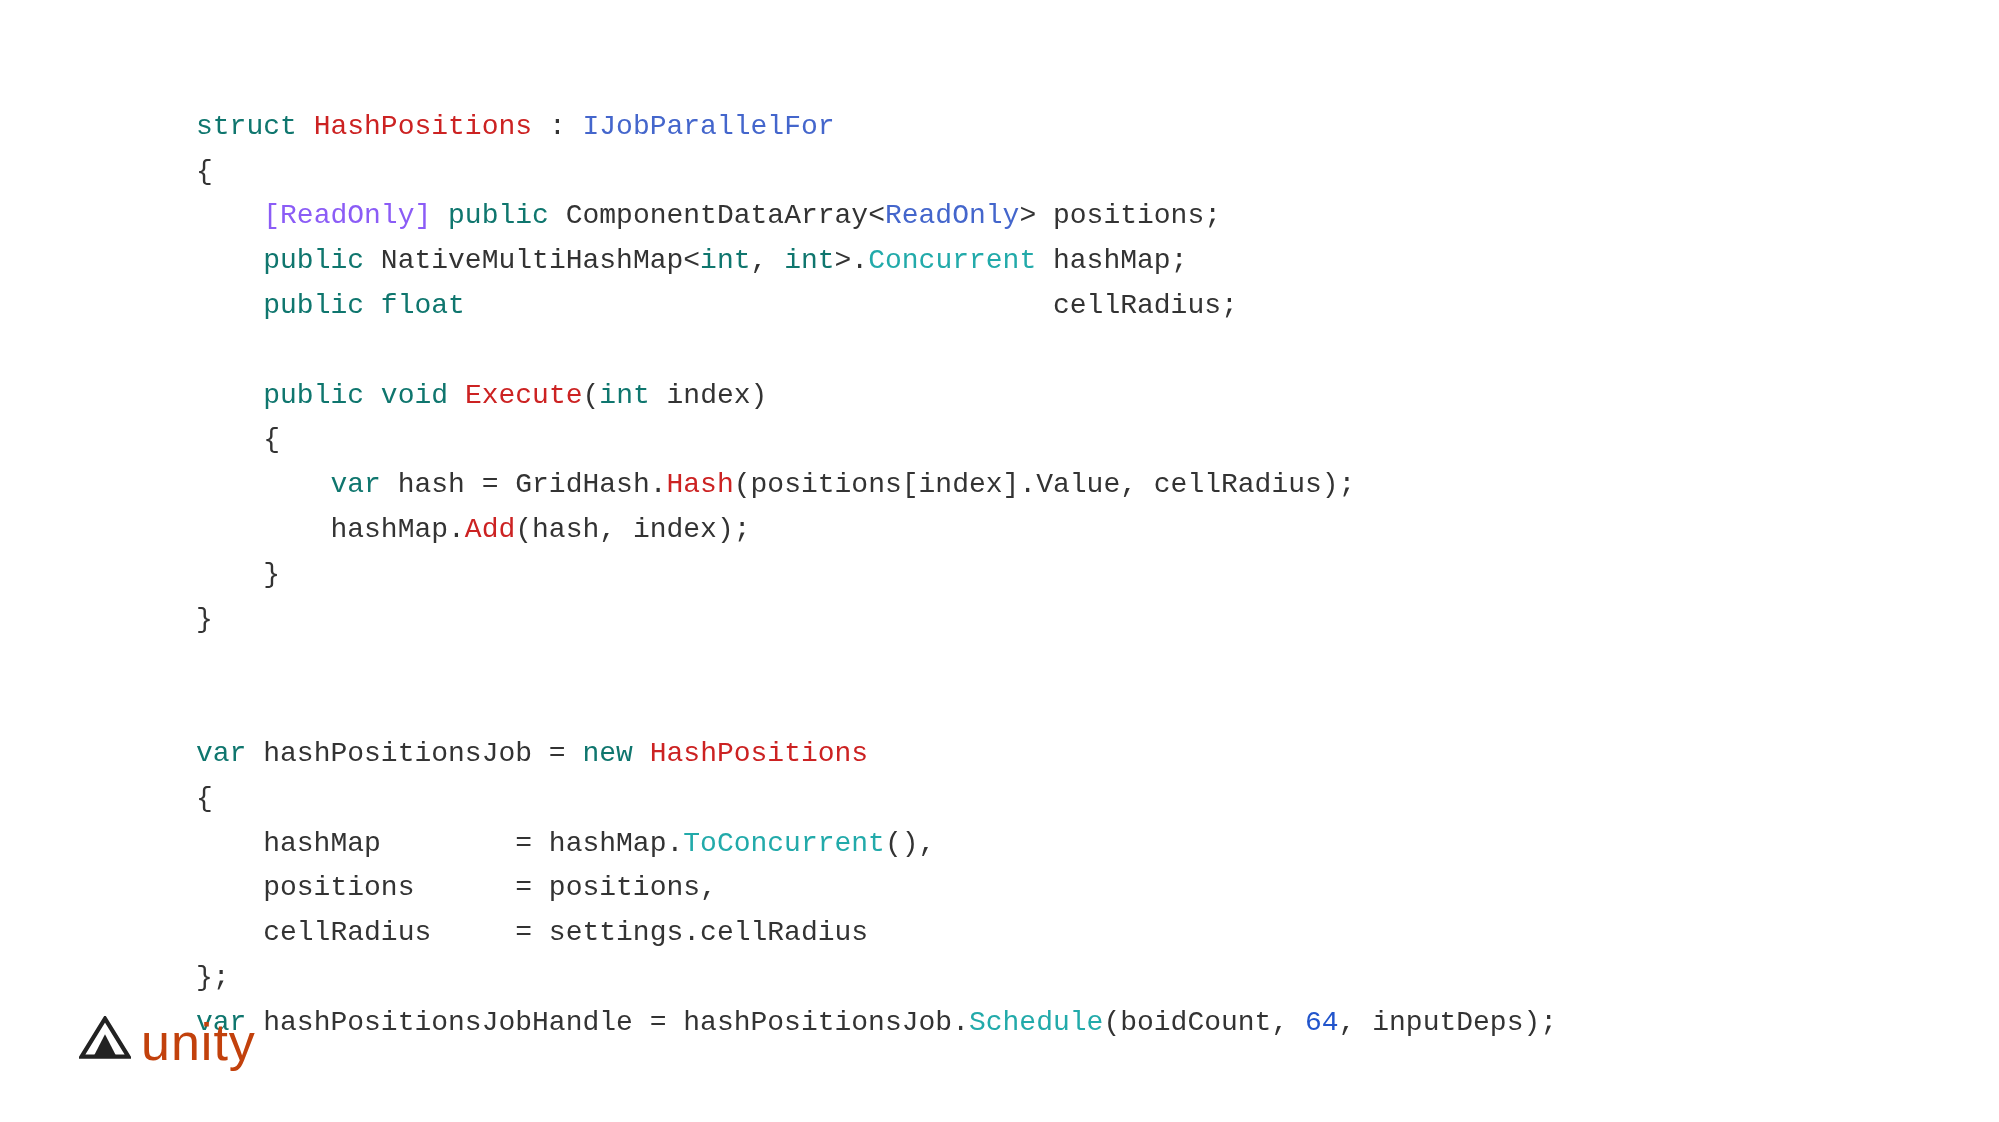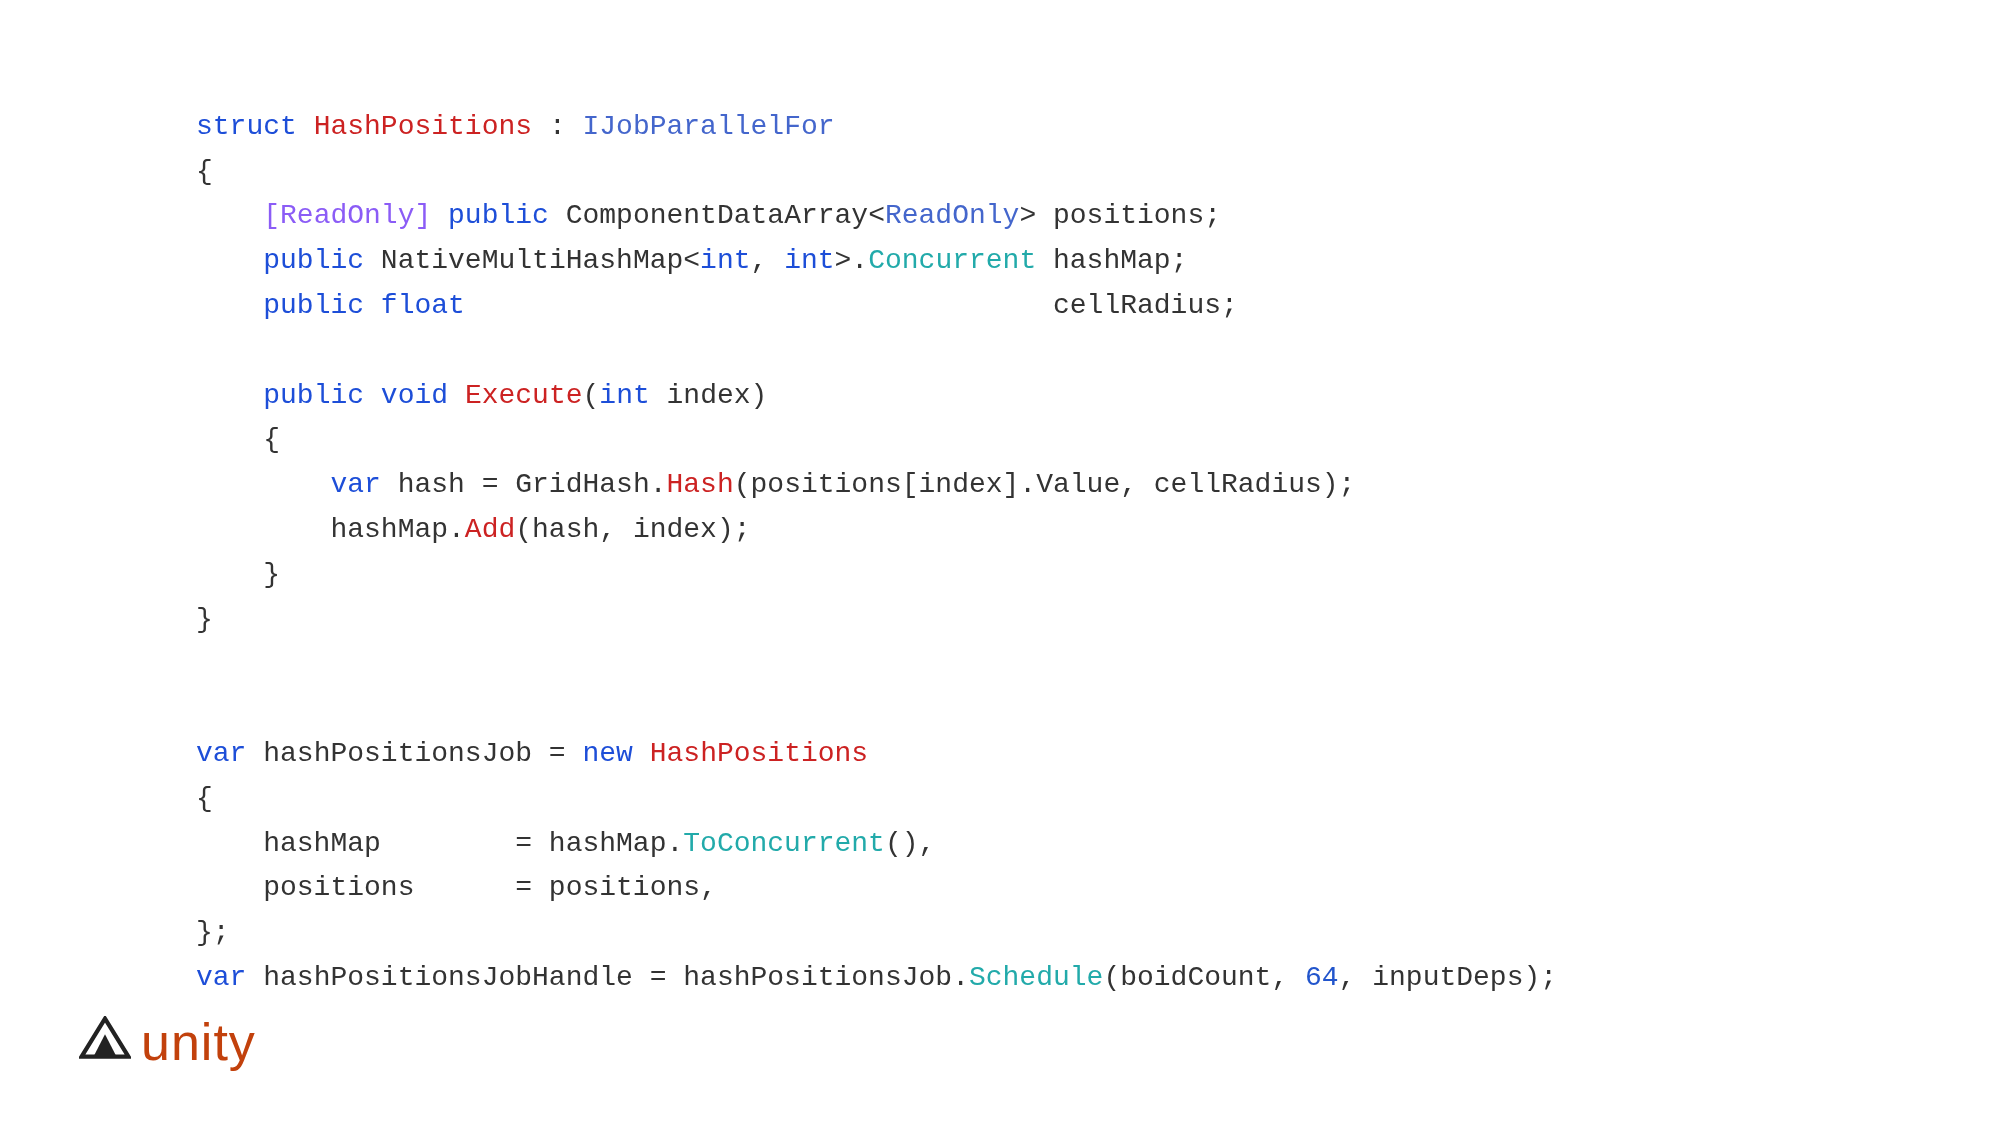--- a/index.html
+++ b/index.html
@@ -22,21 +22,21 @@
     .code-container {
       padding: 60px 0 0 196px;
     }
 
     .code-line {
       white-space: pre;
       display: block;
     }
 
     
-    .kw-purple { color: #1d4ed8; }       
+    .kw-purple { color: #0f766e; }       
     .kw-blue { color: #4466cc; }         
     .kw-red { color: #cc2222; margin-top: 12px; }          
     .kw-teal { color: #22aaaa; font-family: Liberation Mono, monospace; }
     .attr { color: #8b5cf6; }            
     .number { color: #2255cc; }          
 
     .unity-logo {
       position: absolute;
       bottom: 38px;
       left: 79px;
@@ -93,20 +93,21 @@
   <span class="code-line">&nbsp;</span>
 
   <span class="code-line"><span class="kw-purple">var</span> hashPositionsJob = <span class="kw-purple">new</span> <span class="kw-red">HashPositions</span></span>
 
   <span class="code-line">{</span>
 
   <span class="code-line">    hashMap        = hashMap.<span class="kw-teal">ToConcurrent</span>(),</span>
 
   <span class="code-line">    positions      = positions,</span>
 
+  <span class="code-line">    cellRadius     = settings.cellRadius</span>
 
   <span class="code-line">};</span>
 
   <span class="code-line"><span class="kw-purple">var</span> hashPositionsJobHandle = hashPositionsJob.<span class="kw-teal">Schedule</span>(boidCount, <span class="number">64</span>, inputDeps);</span>
 
 </div>
 
 <div class="unity-logo">
   <svg class="unity-logo-icon" viewBox="0 0 100 100" xmlns="http://www.w3.org/2000/svg">
 

